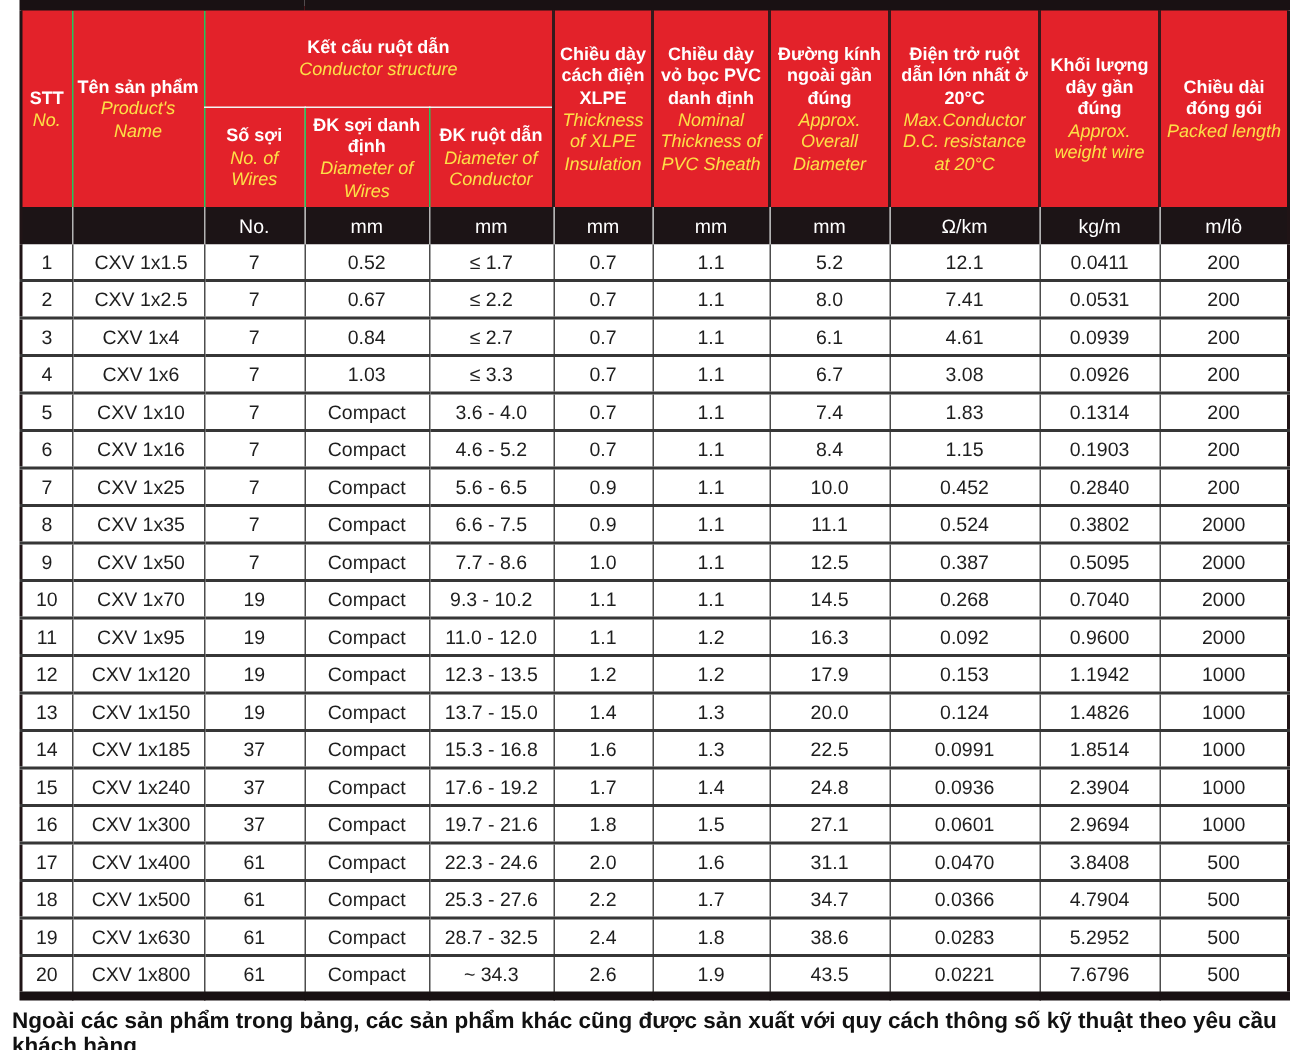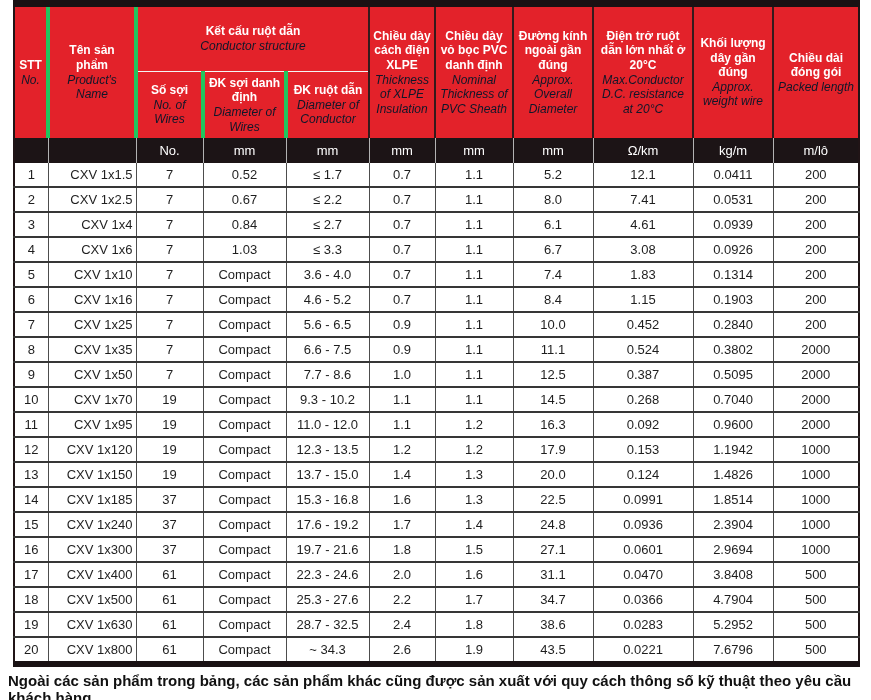--- a/index.html
+++ b/index.html
@@ -4,36 +4,36 @@
 <style>
   html,body{margin:0;padding:0;background:#ffffff;}
   body{width:871px;height:700px;font-family:"Liberation Sans","DejaVu Sans",sans-serif;color:#1c1c1c;}
   .page{position:relative;width:871px;height:700px;background:#fff;overflow:hidden;}
   table.spec{border-collapse:collapse;table-layout:fixed;width:845px;margin:0 0 0 13px;
     border-top:7px solid #191113;border-bottom:6px solid #191113;
     border-left:2px solid #201416;border-right:2px solid #201416;}
   
   thead tr.red th{background:#e3222a;color:#ffffff;font-weight:bold;vertical-align:middle;
     padding:2px 3px;font-size:12px;line-height:1.22;text-align:center;}
-  thead tr.red th .en{display:block;font-weight:normal;font-style:italic;font-size:12px;color:#0f172a;}
-  th.sepw{border-left:4px solid #22c55e;}
+  thead tr.red th .en{display:block;font-weight:normal;font-style:italic;font-size:12px;color:#fde047;}
+  th.sepw{border-left:1px solid #22c55e;}
   th.sepd{border-left:2px solid #351a1c;}
   th.group{border-bottom:1px solid #f4f4f4;font-size:13px;height:58px;}
   tr.red2 th{height:62px;}
   tr.red1 th{height:60px;}
   
   tr.units th{background:#1c1416;color:#ffffff;font-weight:normal;font-size:13px;height:25px;
     border-left:1px solid #b3b3b3;text-align:center;padding:0 2px;}
   tr.units th:first-child{border-left:none;}
   
   tbody td{background:#ffffff;color:#1e1e1e;font-size:13px;height:23px;text-align:center;
     border-left:1px solid #4d4d4d;border-top:2px solid #363636;padding:0 3px;white-space:nowrap;}
   tbody td:first-child{border-left:none;}
   tbody tr:first-child td{border-top:none;}
-  tbody td.al{text-align:right;padding-left:7px;}
+  tbody td.al{text-align:center;padding-left:7px;}
   
   .footer{margin:5px 0 0 8px;}
   .footer .vi{font-weight:bold;font-size:15px;color:#111;line-height:1.15;}
 </style>
 </head>
 <body>
 
 <div class="page">
 
   <table class="spec">

